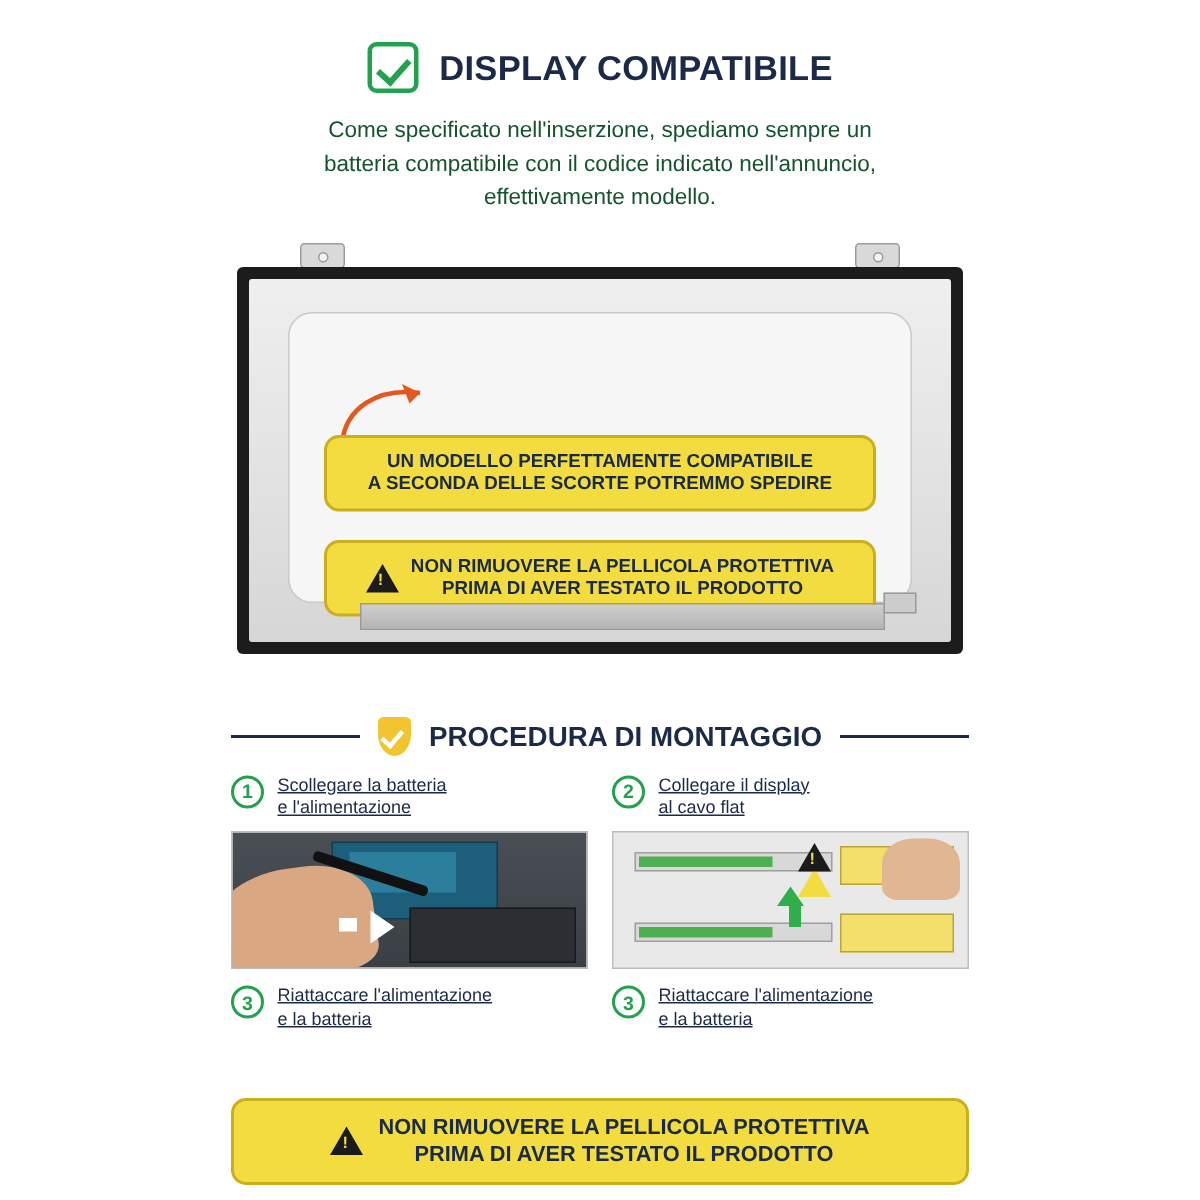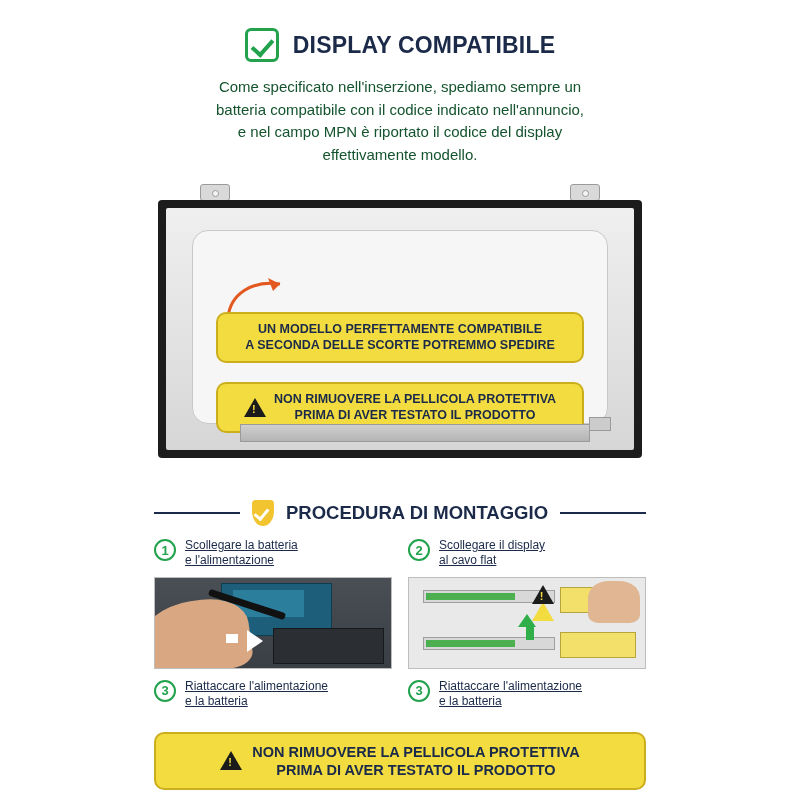--- a/index.html
+++ b/index.html
@@ -453,21 +453,20 @@
   <div class="content">
 
     <div class="header-row">
       <div class="check-badge"></div>
       <div class="header-title">DISPLAY COMPATIBILE</div>
     </div>
 
     <div class="intro">
       <div>Come specificato nell'inserzione, spediamo sempre un</div>
       <div>batteria compatibile con il codice indicato nell'annuncio,</div>
-      <div>e nel campo MPN è riportato il codice del display</div>
       <div>effettivamente modello.</div>
     </div>
 
     <div class="screen-wrap">
       <div class="tab tab-left"></div>
       <div class="tab tab-right"></div>
 
       <div class="screen-outer">
         <div class="screen-inner">
           <div class="screen-glass"></div>
@@ -531,21 +530,21 @@
             <span>Riattaccare l'alimentazione</span><br>
             <span>e la batteria</span>
           </div>
         </div>
       </div>
 
       <div class="step-col">
         <div class="step-row">
           <div class="step-num">2</div>
           <div class="step-text">
-            <span>Scollegare il display</span><br>
+            <span>Collegare il display</span><br>
             <span>al cavo flat</span>
           </div>
         </div>
 
         <div class="step-img photo-b">
           <div class="pb-strip" style="top:14%;">
             <div class="green"></div>
           </div>
           <div class="pb-strip" style="top:66%;">
             <div class="green"></div>

